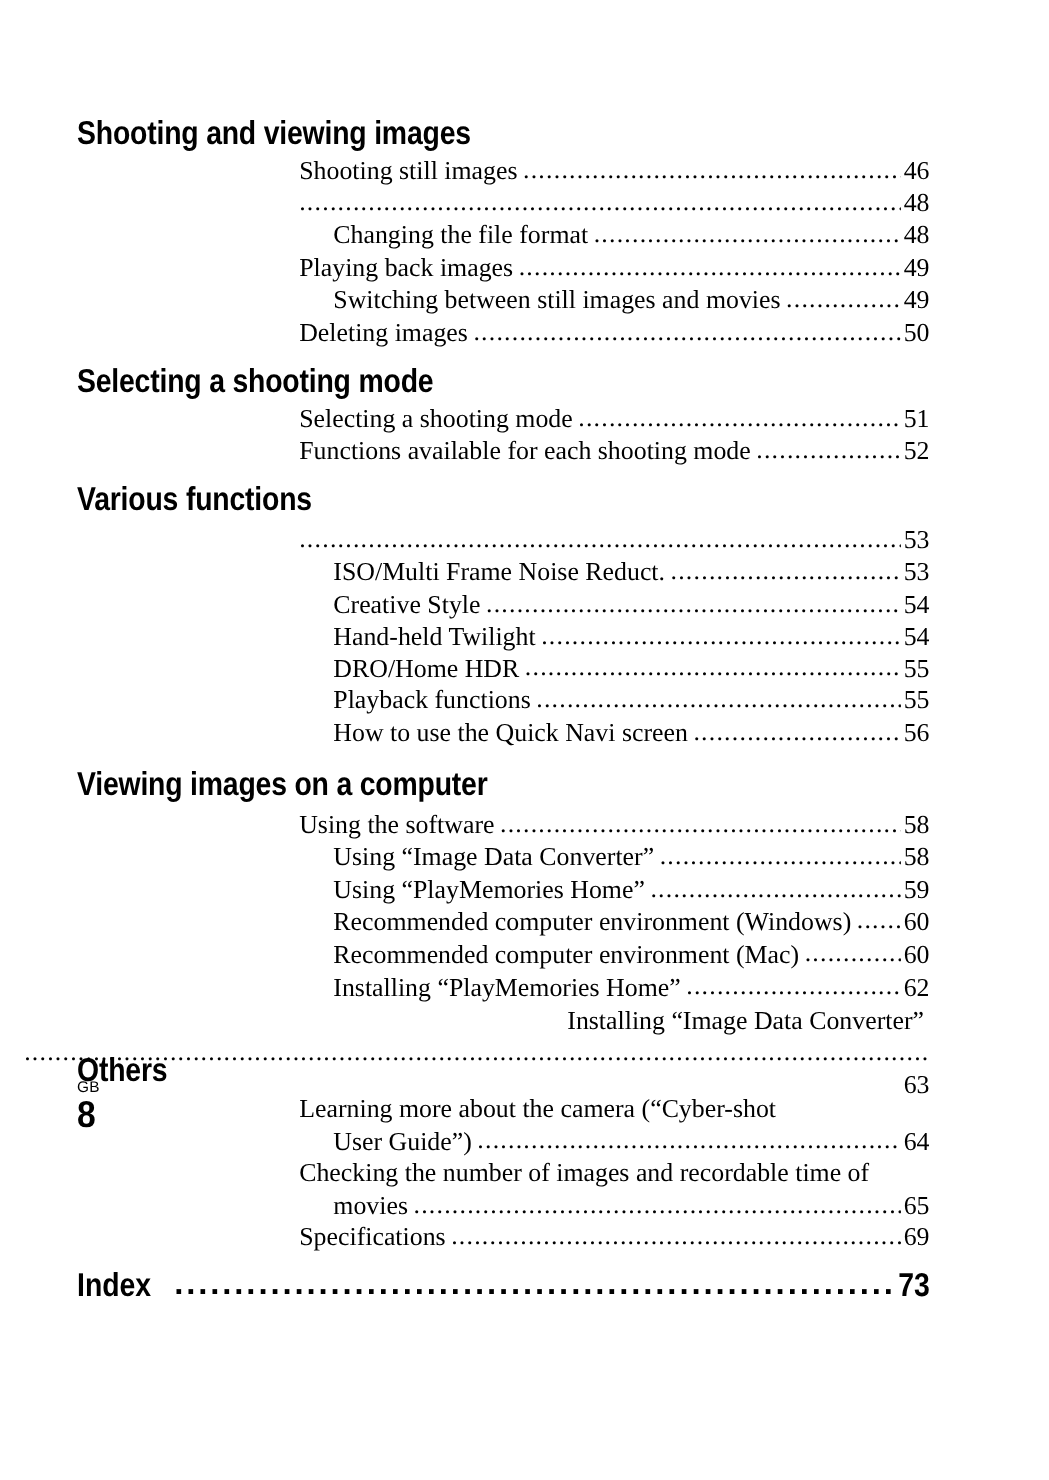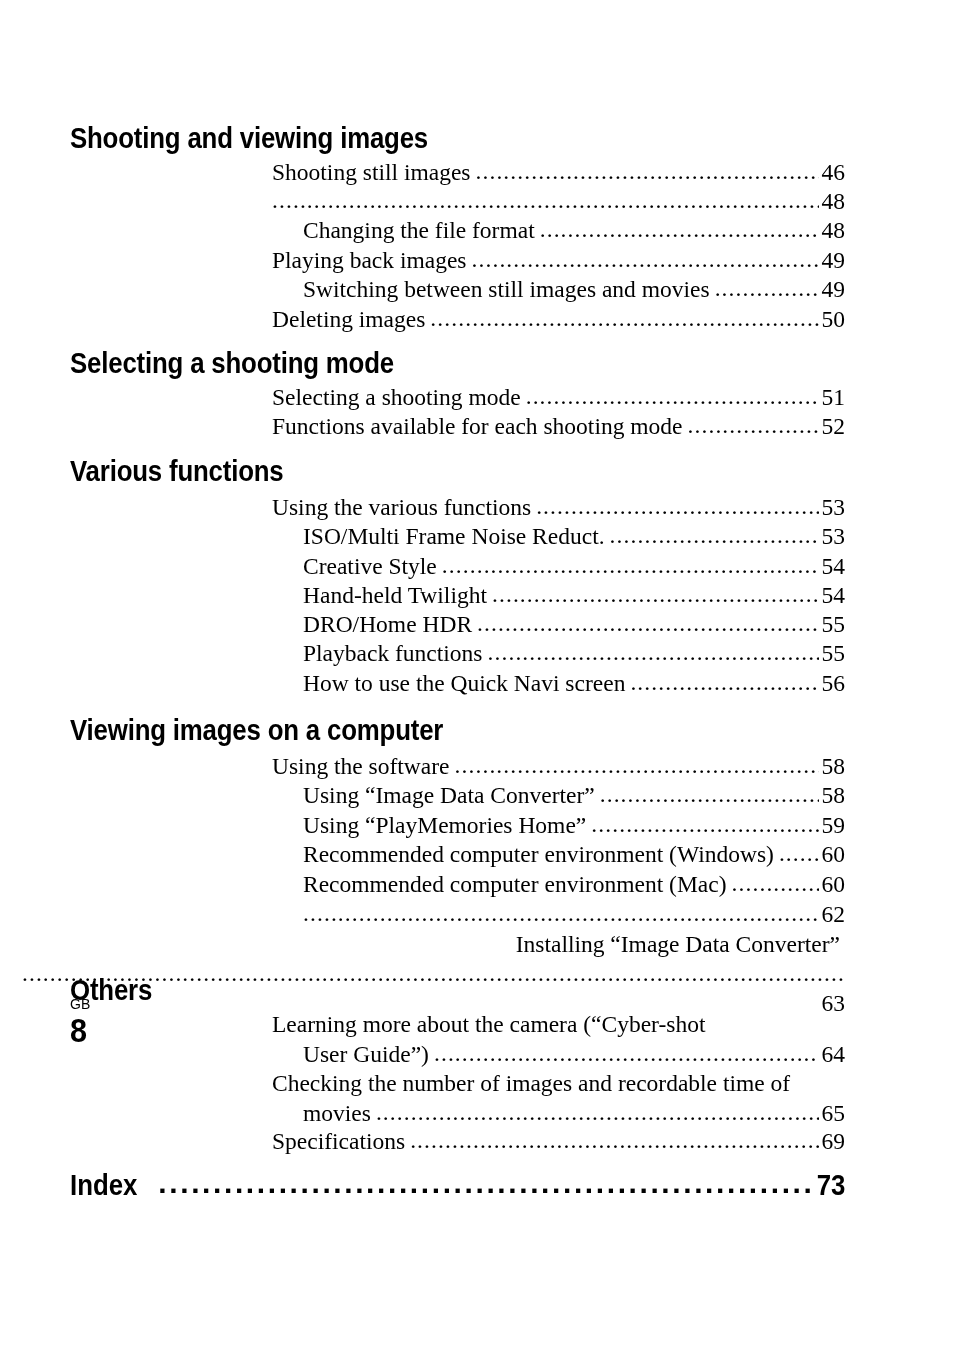--- a/index.html
+++ b/index.html
@@ -11,21 +11,21 @@
     width: 954px;
     height: 1345px;
     position: relative;
     font-family: "Liberation Serif", "DejaVu Serif", serif;
     color: #000000;
     overflow: hidden;
   }
 
   .page {
     position: absolute;
-    left: 0; top: 16px;
+    left: 0; top: 0;
     width: 954px;
     height: 1050px;
   }
 
   
   .section-heading {
     position: absolute;
     left: 70px;
     font-family: "Liberation Sans Narrow", "Liberation Sans", sans-serif;
     font-weight: bold;
@@ -197,21 +197,20 @@
 
   <div class="toc-entry lvl1" style="top:396px;">
     <span class="entry-label">Functions available for each shooting mode</span>
     <span class="leader">......................................................................................................................</span>
     <span class="page-num">52</span>
   </div>
 
   <div class="section-heading" style="top:438px;">Various functions</div>
 
   <div class="toc-entry lvl1" style="top:477px;">
-    <span class="entry-label">Using the various functions</span>
     <span class="leader">......................................................................................................................</span>
     <span class="page-num">53</span>
   </div>
 
   <div class="toc-entry lvl2" style="top:506px;">
     <span class="entry-label">ISO/Multi Frame Noise Reduct.</span>
     <span class="leader">......................................................................................................................</span>
     <span class="page-num">53</span>
   </div>
 
@@ -271,20 +270,21 @@
     <span class="page-num">60</span>
   </div>
 
   <div class="toc-entry lvl2" style="top:854px;">
     <span class="entry-label">Recommended computer environment (Mac)</span>
     <span class="leader">......................................................................................................................</span>
     <span class="page-num">60</span>
   </div>
 
   <div class="toc-entry lvl2" style="top:884px;">
+    <span class="entry-label">Installing “PlayMemories Home”</span>
     <span class="leader">......................................................................................................................</span>
     <span class="page-num">62</span>
   </div>
 
   <div class="toc-entry lvl2" style="top:914px;flex-direction:column;">
     <span class="entry-label">Installing “Image Data Converter”</span>
     <span class="leader">......................................................................................................................</span>
     <span class="page-num">63</span>
   </div>
 

